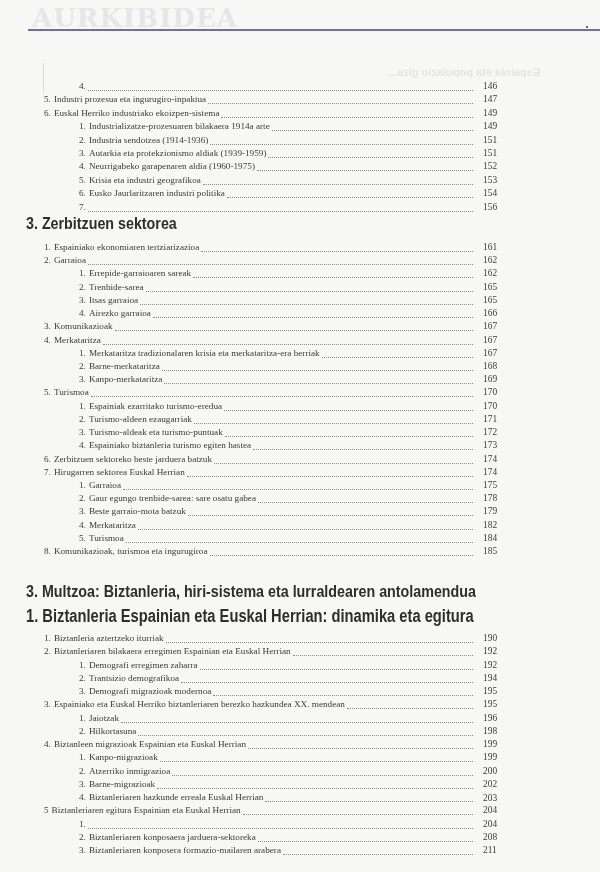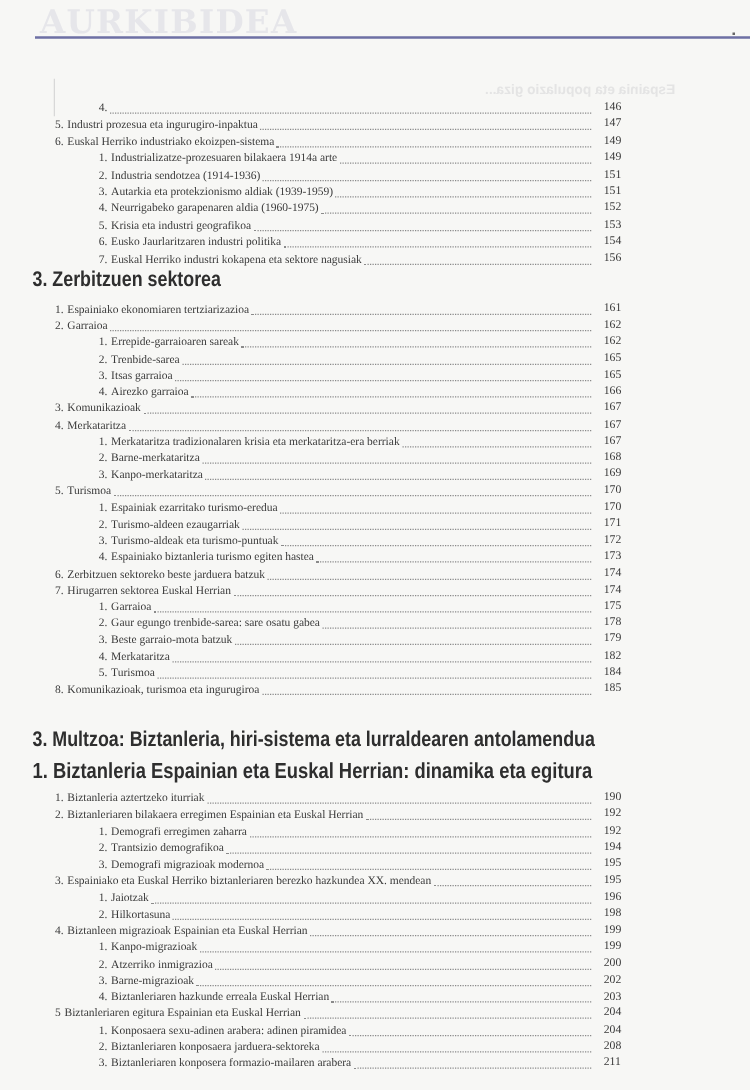--- a/index.html
+++ b/index.html
@@ -124,21 +124,20 @@
       </div>
       <div class="toc-page" style="top: 174px;">153</div>
       <div class="toc-row lvl2" style="top: 187px;">
         <span class="num">6.</span>
         <span class="label">Eusko Jaurlaritzaren industri politika</span>
         <span class="leader"></span>
       </div>
       <div class="toc-page" style="top: 187px;">154</div>
       <div class="toc-row lvl2" style="top: 201px;">
         <span class="num">7.</span>
-        <span class="label">Euskal Herriko industri kokapena eta sektore nagusiak</span>
         <span class="leader"></span>
       </div>
       <div class="toc-page" style="top: 201px;">156</div>
       <div class="toc-row lvl1" style="top: 241px;">
         <span class="num">1.</span>
         <span class="label">Espainiako ekonomiaren tertziarizazioa</span>
         <span class="leader"></span>
       </div>
       <div class="toc-page" style="top: 241px;">161</div>
       <div class="toc-row lvl1" style="top: 254px;">
@@ -358,21 +357,20 @@
       </div>
       <div class="toc-page" style="top: 792px;">203</div>
       <div class="toc-row lvl1" style="top: 804px;">
         <span class="num">5</span>
         <span class="label">Biztanleriaren egitura Espainian eta Euskal Herrian</span>
         <span class="leader"></span>
       </div>
       <div class="toc-page" style="top: 804px;">204</div>
       <div class="toc-row lvl2" style="top: 818px;">
         <span class="num">1.</span>
-        <span class="label">Konposaera sexu-adinen arabera: adinen piramidea</span>
         <span class="leader"></span>
       </div>
       <div class="toc-page" style="top: 818px;">204</div>
       <div class="toc-row lvl2" style="top: 831px;">
         <span class="num">2.</span>
         <span class="label">Biztanleriaren konposaera jarduera-sektoreka</span>
         <span class="leader"></span>
       </div>
       <div class="toc-page" style="top: 831px;">208</div>
       <div class="toc-row lvl2" style="top: 844px;">

